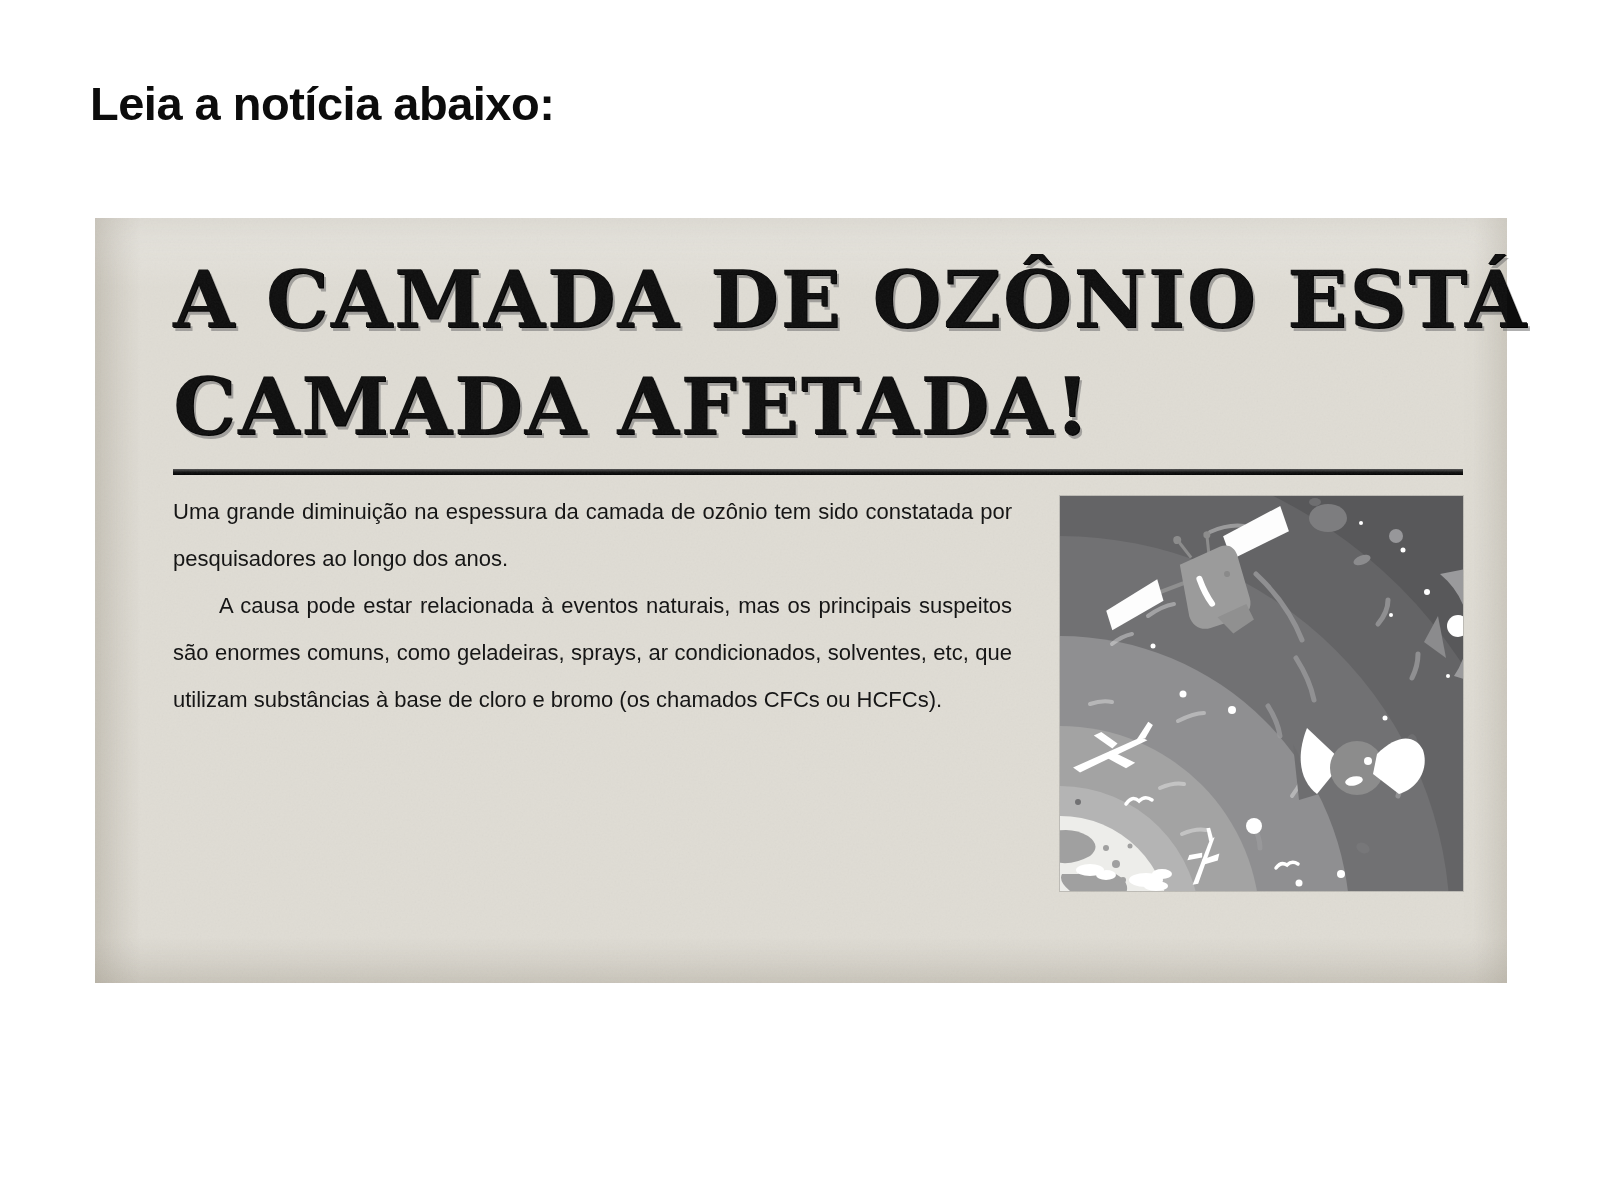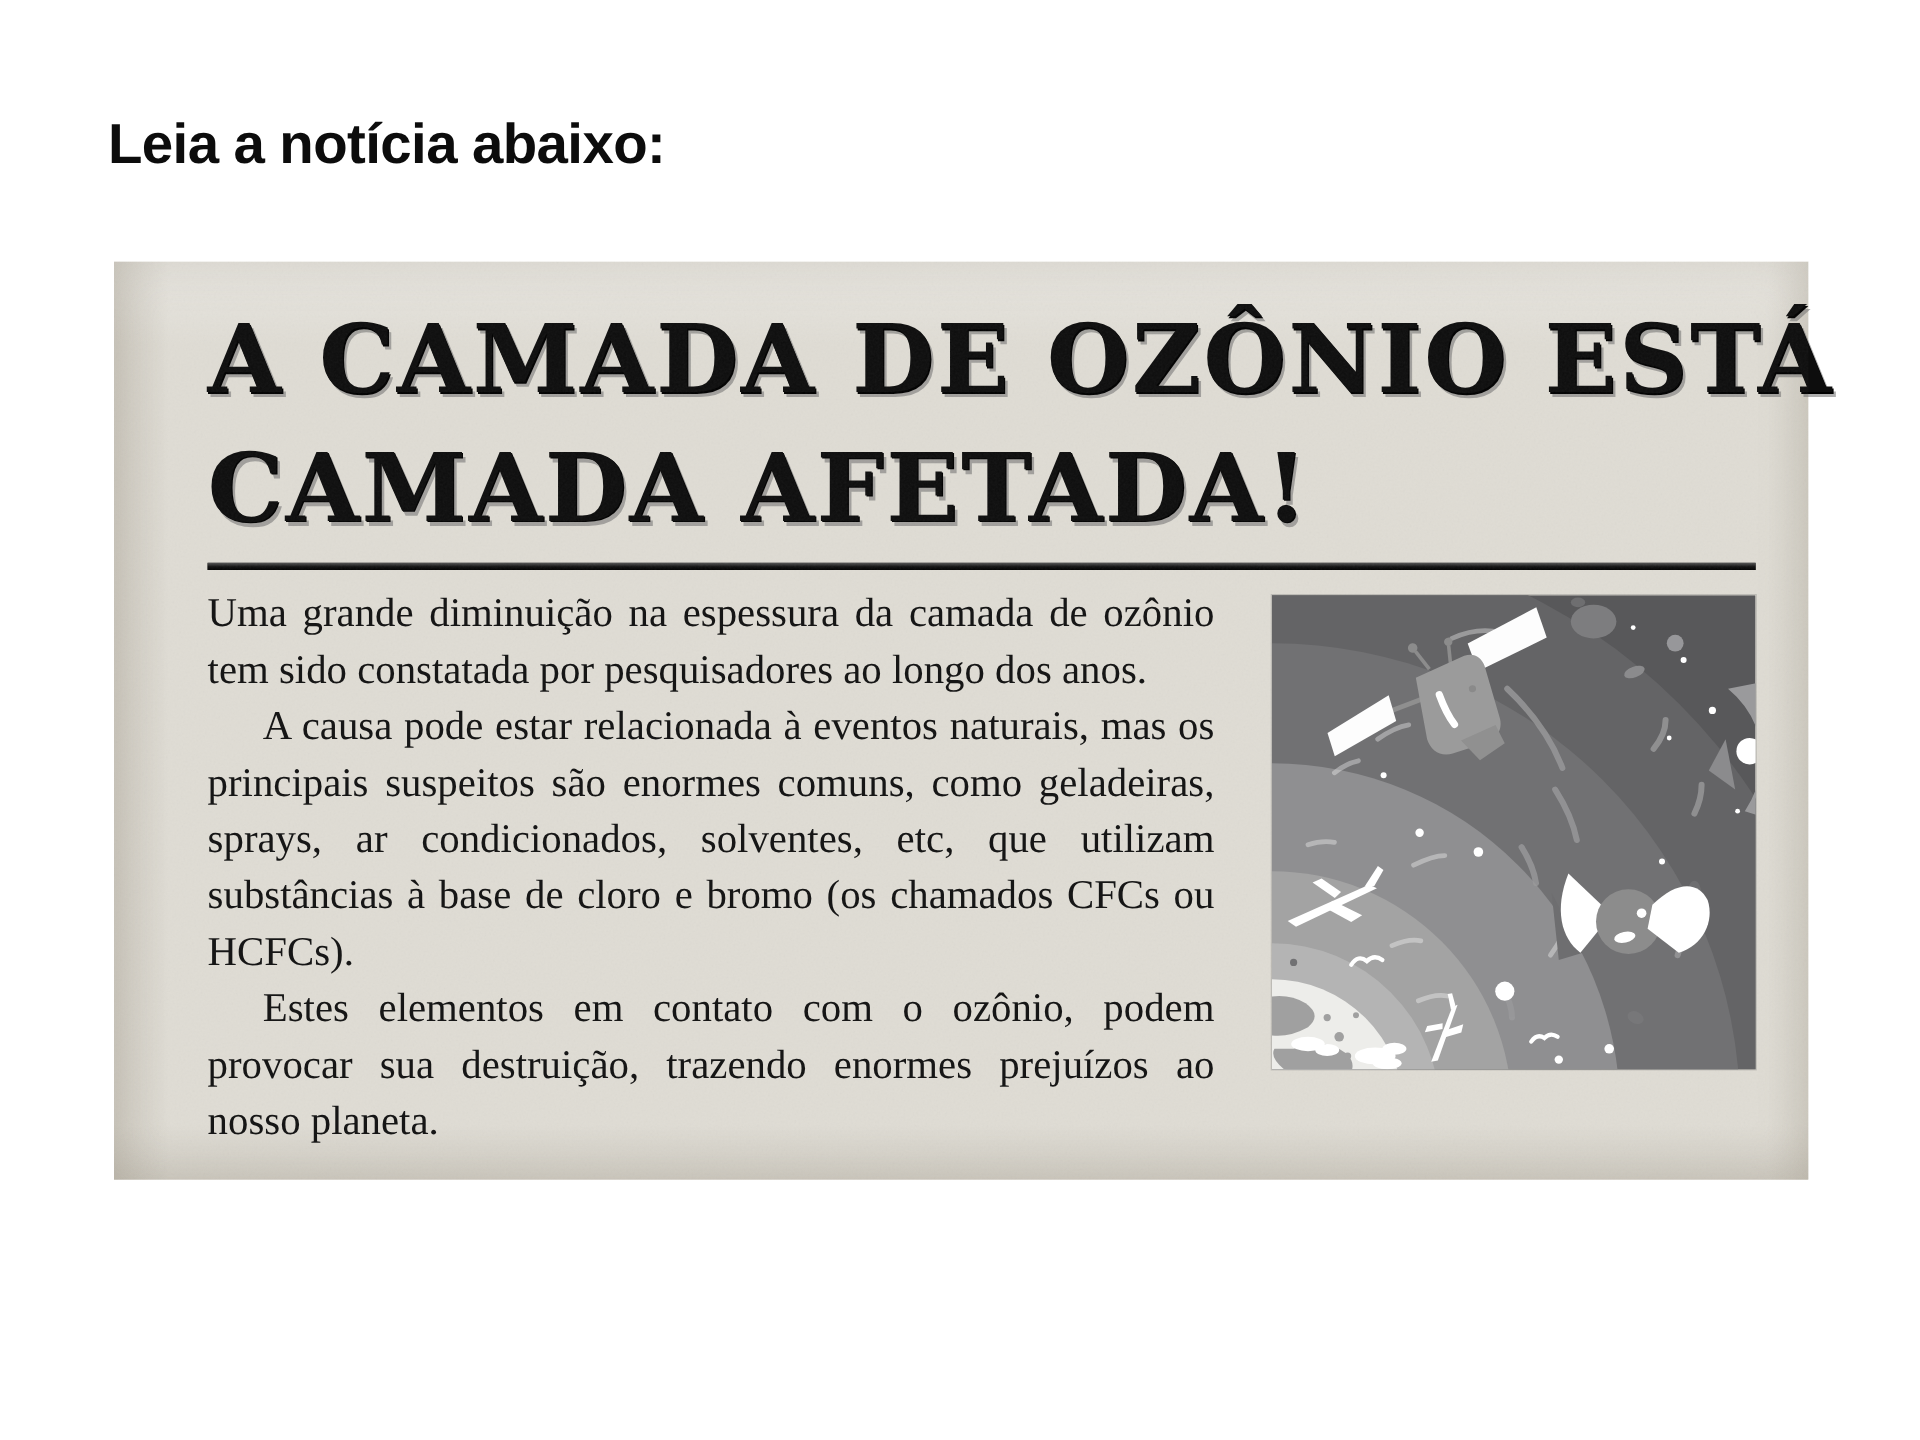--- a/index.html
+++ b/index.html
@@ -1,18 +1,18 @@
 <!DOCTYPE html>
 <html><head>
 <meta charset="utf-8">
 <style>
   html,body{margin:0;padding:0;background:#fff;}
   .canvas{position:relative;width:1600px;height:1200px;background:#ffffff;overflow:hidden;
           font-family:"Liberation Sans",sans-serif;}
-  .page-title{position:absolute;left:90px;top:92px;margin:0;font-size:47px;line-height:56px;
+  .page-title{position:absolute;left:90px;top:76px;margin:0;font-size:47px;line-height:56px;
           font-weight:700;letter-spacing:-0.5px;color:#0c0c0c;
           font-family:"Liberation Sans",sans-serif;}
   
   .clipping{position:absolute;left:95px;top:218px;width:1412px;height:765px;
           background:
             linear-gradient(90deg, rgba(122,112,96,.16), rgba(122,112,96,0) 46px),
             linear-gradient(270deg, rgba(122,112,96,.10), rgba(122,112,96,0) 34px),
             linear-gradient(180deg, rgba(255,255,255,.30), rgba(255,255,255,0) 70px),
             linear-gradient(0deg, rgba(110,100,86,.12), rgba(110,100,86,0) 46px),
             #dfdcd4;
@@ -20,21 +20,21 @@
           box-sizing:border-box;padding:28px 44px 0 78px;}
   .texture{position:absolute;left:0;top:0;width:100%;height:100%;opacity:.06;pointer-events:none;}
   .headline{margin:0;font-family:"DejaVu Serif",serif;font-weight:700;color:#0d0d0d;
           font-size:79px;line-height:107px;letter-spacing:2px;
           text-shadow:1px 1px 0 #000, 3px 4px 0 rgba(110,110,110,.55);}
   .headline span{display:block;white-space:nowrap;}
   .rule{height:6px;width:1290px;margin-top:9px;border:0;
           background:linear-gradient(180deg,#555 0%,#111 55%,#000 100%);
           background-color:#111;}
   .bodytext{position:relative;margin-top:13px;width:1290px;
-          font-family:Liberation Serif, serif;font-size:34px;line-height:47px;
+          font-family:Liberation Sans, sans-serif;font-size:22px;line-height:47px;
           color:#161616;text-align:justify;}
   .bodytext p{margin:0;}
   .bodytext p.indent{text-indent:46px;}
   .illo{float:right;width:403px;height:395px;margin:8px 0 10px 48px;
           box-shadow:0 0 0 1px rgba(90,90,90,.25);}
   .illo svg{display:block;width:403px;height:395px;}
 </style>
 </head>
 <body>
 
@@ -183,17 +183,16 @@
             <circle cx="301" cy="27" r="2"></circle>
             <circle cx="388" cy="180" r="2"></circle>
             <circle cx="325" cy="222" r="2.5"></circle>
             <circle cx="18" cy="306" r="3" fill="#717173"></circle>
           </g>
         </svg>
       </figure>
 
       <p>Uma grande diminuição na espessura  da camada de ozônio tem sido constatada por pesquisadores ao longo dos anos.</p>
       <p class="indent">A causa pode estar relacionada à eventos naturais, mas os principais suspeitos são enormes comuns, como geladeiras, sprays, ar condicionados, solventes, etc, que utilizam substâncias à base de cloro e bromo (os chamados CFCs ou HCFCs).</p>
-      <p class="indent">Estes elementos em contato com o ozônio, podem provocar sua destruição, trazendo enormes prejuízos ao nosso planeta.</p>
     </div>
 
   </div>
 </div>
 
 </body></html>

